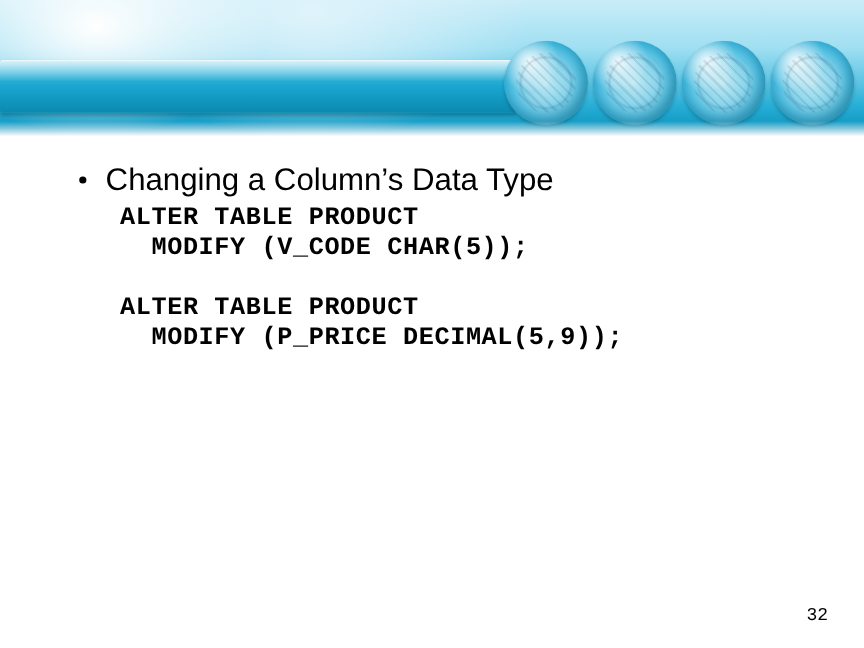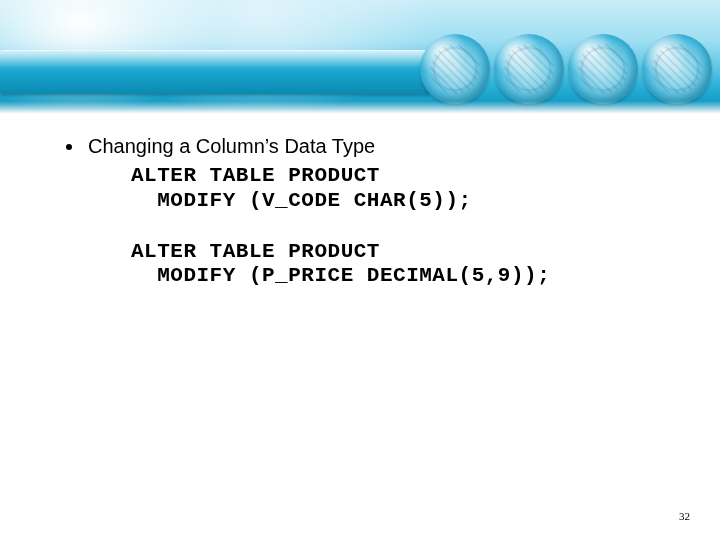--- a/index.html
+++ b/index.html
@@ -87,21 +87,21 @@
   .content {
     padding: 20px 44px 0 44px;
   }
   .section {
     margin-bottom: 26px;
   }
   .heading-row {
     display: flex;
     align-items: baseline;
     font-family: Arial, Helvetica, sans-serif;
-    font-size: 20px;
+    font-size: 26px;
     color: #000;
     margin: 0 0 6px 0;
     letter-spacing: 0;
   }
   .bullet-dot {
     width: 6px;
     height: 6px;
     background: #000;
     border-radius: 50%;
     margin: 0 16px 0 22px;
@@ -110,31 +110,31 @@
   .heading-text {
     line-height: 1.15;
   }
 
   .code {
     font-family: "Courier New", Courier, monospace;
     font-size: 21px;
     font-weight: bold;
     color: #000;
     white-space: pre;
-    margin: 2px 0 0 87px;
+    margin: 2px 0 0 56px;
     line-height: 1.18;
     letter-spacing: 0.5px;
   }
 
   .page-number {
     position: absolute;
     right: 30px;
     bottom: 18px;
-    font-family: Liberation Serif, serif;
-    font-size: 11px;
+    font-family: Liberation Mono, monospace;
+    font-size: 15px;
     color: #000;
   }
 </style>
 </head>
 <body>
 
 <div class="banner">
   <div class="sky"></div>
   <div class="bar"></div>
   <div class="disc-row">

